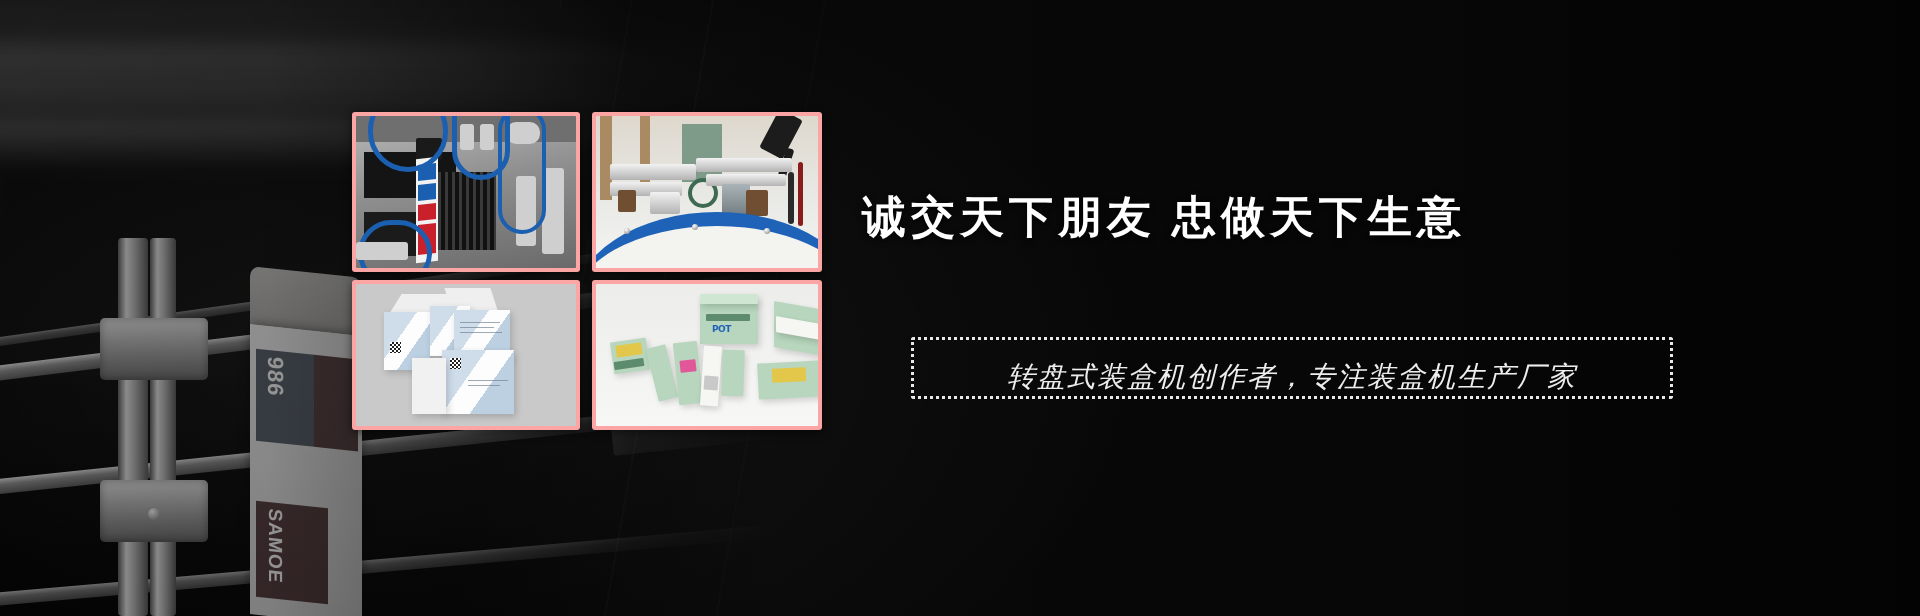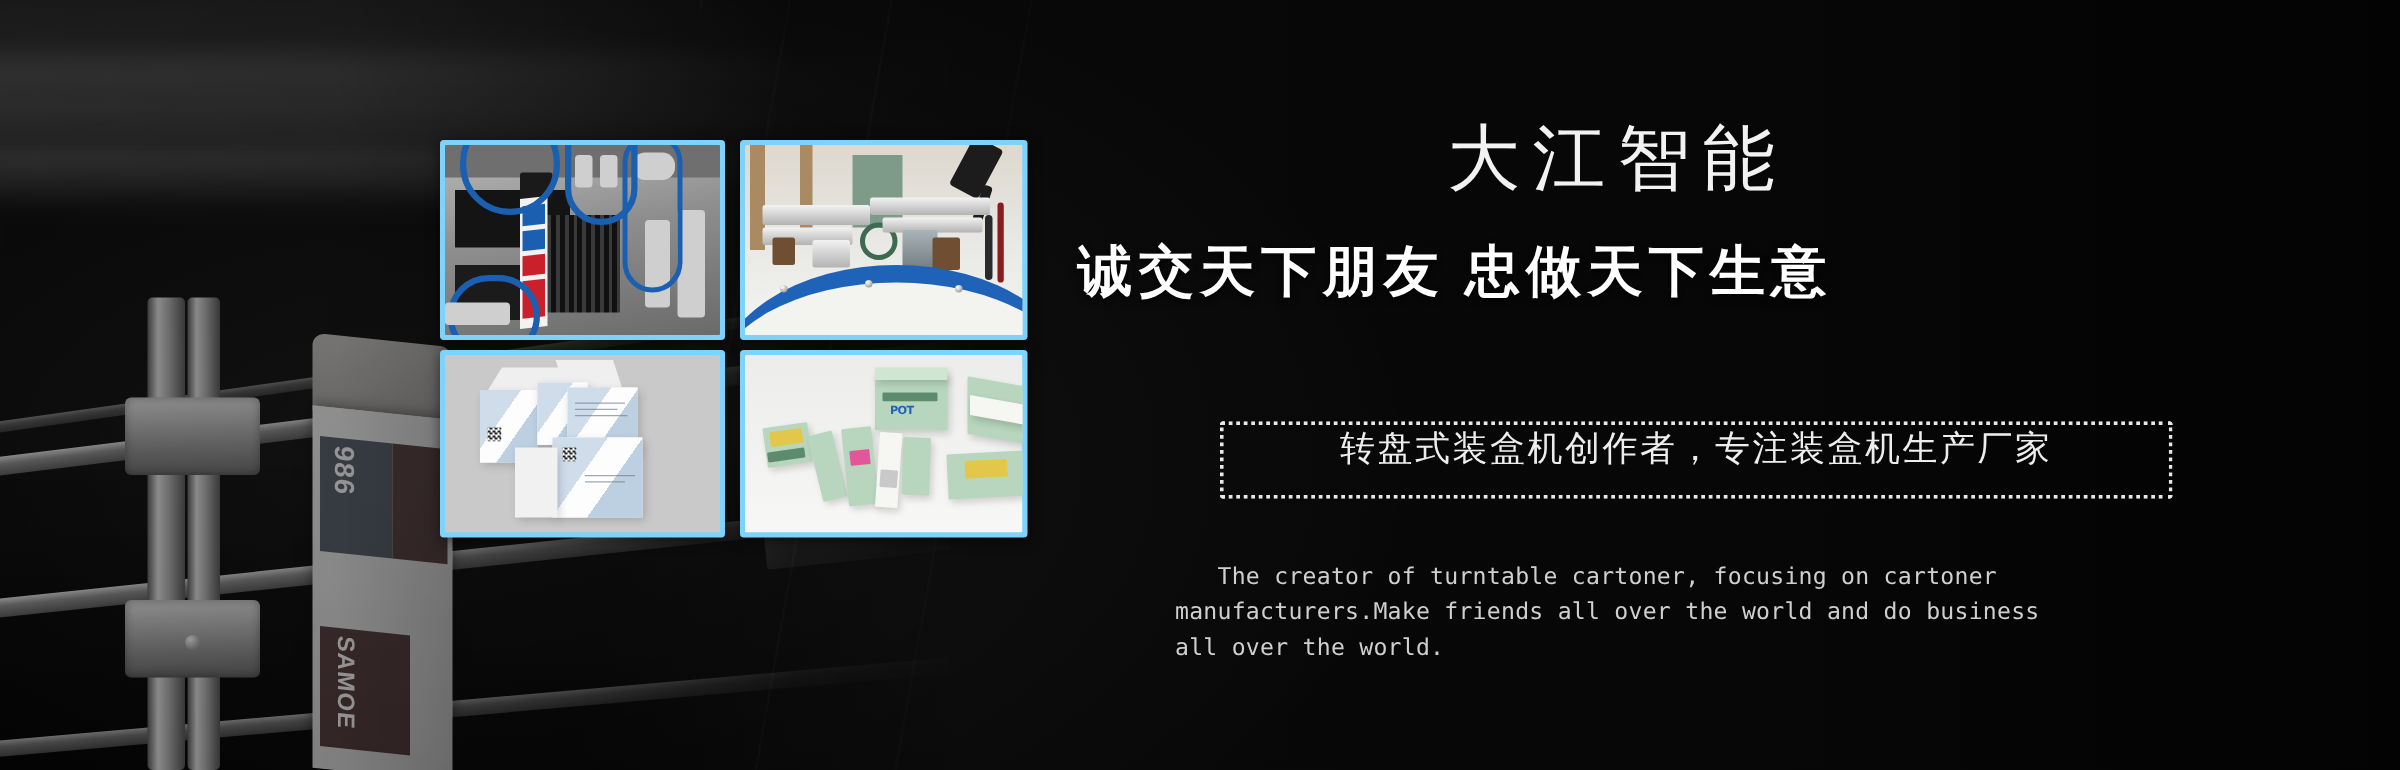--- a/index.html
+++ b/index.html
@@ -75,21 +75,21 @@
     background:radial-gradient(ellipse 70% 120% at 18% 60%,rgba(255,255,255,.05),rgba(0,0,0,0) 60%);}
   .bg-streaks{position:absolute;left:560px;top:0;width:1360px;height:616px;opacity:.55;
     background:linear-gradient(100deg,
       rgba(255,255,255,.035) 0 2px, rgba(255,255,255,0) 2px 70px,
       rgba(255,255,255,.025) 70px 72px, rgba(255,255,255,0) 72px 150px,
       rgba(255,255,255,.03) 150px 152px, rgba(255,255,255,0) 152px 260px,
       rgba(255,255,255,.02) 260px 262px, rgba(255,255,255,0) 262px 380px);}
 
   
   .grid{position:absolute;left:352px;top:112px;width:470px;height:318px;}
-  .cell{position:absolute;background:#7dd3fc;padding:4px;border-radius:3px;
+  .cell{position:absolute;background:#fca5a5;padding:4px;border-radius:3px;
     box-shadow:0 2px 10px rgba(0,0,0,.55);box-sizing:border-box;}
   .cell .ph{width:100%;height:100%;overflow:hidden;position:relative;border-radius:1px;}
   .cell.c-tl{left:0;top:0;width:228px;height:160px;}
   .cell.c-tr{left:240px;top:0;width:230px;height:160px;}
   .cell.c-bl{left:0;top:168px;width:228px;height:150px;}
   .cell.c-br{left:240px;top:168px;width:230px;height:150px;}
 
   
   .p1bg{position:absolute;inset:0;background:linear-gradient(170deg,#b9b9b9,#8e8e8e 45%,#6a6a6a);}
   .p1 .mblk{position:absolute;background:#1d1d1d;}
@@ -134,22 +134,22 @@
   
   .brand{position:absolute;left:1158px;top:94px;width:560px;
     font-family:"Liberation Serif","DejaVu Serif",serif;font-size:58px;color:#f2f2f2;
     letter-spacing:10px;line-height:1.15;white-space:nowrap;}
 
   .headline{position:absolute;left:862px;top:188px;width:1010px;
     font-family:"Liberation Serif","DejaVu Serif",serif;font-weight:bold;font-size:44px;color:#ffffff;
     letter-spacing:5px;white-space:nowrap;
     text-shadow:0 2px 6px rgba(0,0,0,.8);}
 
-  .tagbox{position:absolute;left:976px;top:337px;width:762px;height:62px;box-sizing:border-box;
-    border:3px dotted #e8e8e8;border-radius:3px;display:flex;align-items:flex-start;justify-content:center;}
+  .tagbox{position:absolute;left:911px;top:337px;width:762px;height:62px;box-sizing:border-box;
+    border:3px dotted #e8e8e8;border-radius:3px;display:flex;align-items:flex-end;justify-content:center;font-style:italic;}
   .tagbox-txt{font-family:"Liberation Serif","DejaVu Serif",serif;font-size:28px;color:#ededed;
     letter-spacing:2px;white-space:nowrap;}
 
   .en{position:absolute;left:940px;top:448px;width:820px;
     font-family:"DejaVu Sans Mono","Liberation Mono",monospace;font-size:18.5px;color:#cfcfcf;
     line-height:1.54;letter-spacing:.2px;}
   .en .ln{display:block;white-space:pre;}
 </style>
 </head>
 <body>
@@ -291,27 +291,21 @@
         <div class="chip" style="left:84px;top:76px;width:16px;height:12px;background:#e2569a;transform:rotate(-6deg);"></div>
         <div class="gbox wt" style="left:106px;top:62px;width:18px;height:60px;transform:rotate(4deg);"></div>
         <div class="chip" style="left:108px;top:92px;width:14px;height:14px;background:#c9c9c9;transform:rotate(4deg);"></div>
         <div class="gbox" style="left:126px;top:66px;width:22px;height:46px;transform:rotate(2deg);"></div>
         <div class="gbox" style="left:162px;top:78px;width:62px;height:36px;transform:rotate(-3deg);"></div>
         <div class="chip" style="left:176px;top:84px;width:34px;height:14px;background:#e3c74a;transform:rotate(-3deg);"></div>
       </div>
     </div>
   </div>
 
-  <div class="brand">大江智能</div>
 
   <div class="headline">诚交天下朋友  忠做天下生意</div>
 
   <div class="tagbox">
     <span class="tagbox-txt">转盘式装盒机创作者，专注装盒机生产厂家</span>
   </div>
 
-  <div class="en">
-    <span class="ln">   The creator of turntable cartoner, focusing on cartoner</span>
-    <span class="ln">manufacturers.Make friends all over the world and do business</span>
-    <span class="ln">all over the world.</span>
-  </div>
 
 </div>
 
 </body></html>

